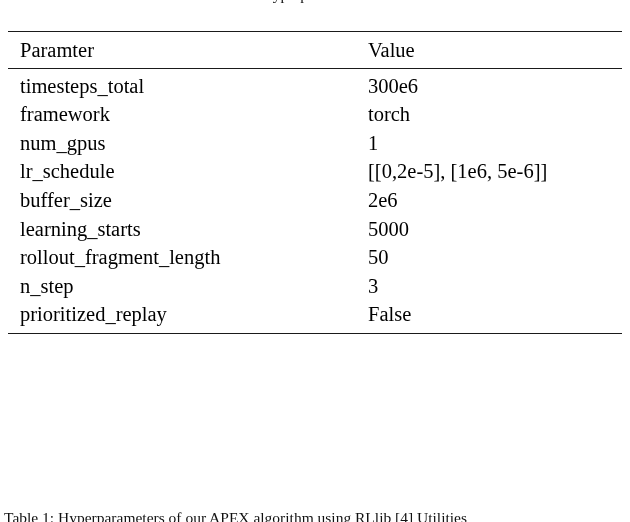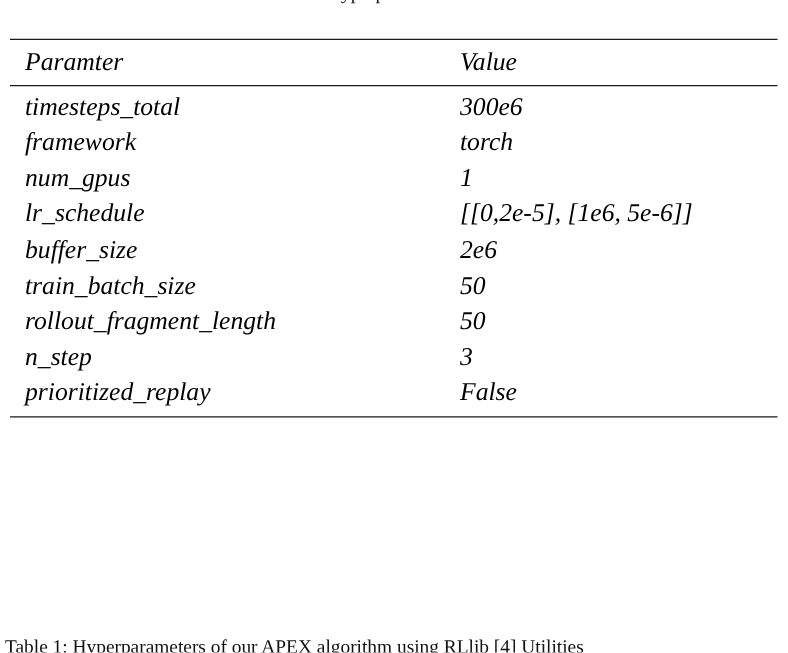--- a/index.html
+++ b/index.html
@@ -44,21 +44,20 @@
     white-space: nowrap;
     color: #111;
   }
 
   
   .table-wrap {
     position: absolute;
     left: 0;
     top: 31px;
     width: 630px;
-    font-style: italic;
   }
 
   .rule {
     height: 0;
     border: none;
     margin: 0;
     background: transparent;
   }
   .rule-top {
     border-top: 1.6px solid #1a1a1a;
@@ -178,22 +177,22 @@
         </tr>
         <tr>
           <td>lr_schedule</td>
           <td>[[0,2e-5], [1e6, 5e-6]]</td>
         </tr>
         <tr>
           <td>buffer_size</td>
           <td>2e6</td>
         </tr>
         <tr>
-          <td>train_batch_size</td>
-          <td>50</td>
+          <td>learning_starts</td>
+          <td>5000</td>
         </tr>
         <tr>
           <td>rollout_fragment_length</td>
           <td>50</td>
         </tr>
         <tr>
           <td>n_step</td>
           <td>3</td>
         </tr>
         <tr>

